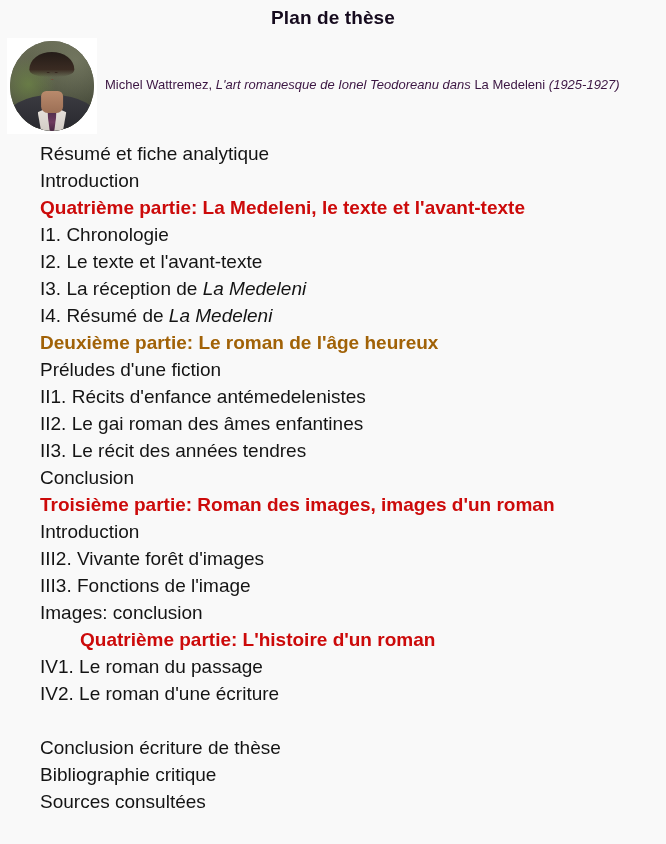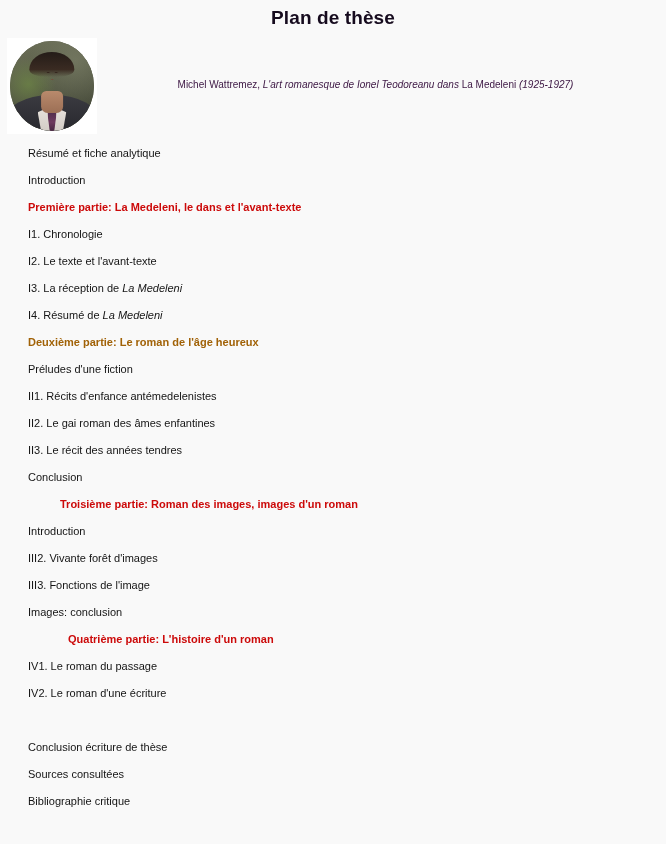--- a/index.html
+++ b/index.html
@@ -159,40 +159,39 @@
     width: 9%;
     height: 2.4%;
     background: #79493a;
     border-radius: 40%;
   }
 
   
   .citation {
     margin: 0;
     padding: 0 20px 0 105px;
-    text-align: center;
-    font-size: 10px;
+    font-size: 13px;
     line-height: 21px;
     color: #3b1542;
     padding-top: 36px;
   }
   .citation .it { font-style: italic; }
 
   
   .outline {
     list-style: none;
     margin: 0;
     padding: 0;
     position: relative;
     top: 2px;
   }
   .outline li {
-    font-size: 11px;
+    font-size: 19px;
     line-height: 27px;
-    padding-left: 28px;
+    padding-left: 40px;
     color: #141414;
     white-space: nowrap;
   }
   .outline li.part {
     color: #cc0a0a;
     font-weight: bold;
   }
   .outline li.spacer {
     height: 27px;
     line-height: 27px;
@@ -231,38 +230,38 @@
       <span class="it">L'art romanesque de Ionel Teodoreanu dans</span>
       <span>La Medeleni</span>
       <span class="it">(1925-1927)</span>
     </p>
 
   </div>
 
   <ul class="outline">
       <li><span>Résumé et fiche analytique</span></li>
       <li><span>Introduction</span></li>
-      <li class="part" style="color: rgb(204, 10, 10);"><span>Première partie: La Medeleni, le dans et l'avant-texte</span></li>
+      <li class="part" style="color: rgb(204, 10, 10);"><span>Quatrième partie: La Medeleni, le texte et l'avant-texte</span></li>
       <li><span>I1. Chronologie</span></li>
       <li><span>I2. Le texte et l'avant-texte</span></li>
       <li><span>I3. La réception de </span><span class="it">La Medeleni</span></li>
       <li><span>I4. Résumé de </span><span class="it">La Medeleni</span></li>
       <li class="part" style="color: #a16207;"><span>Deuxième partie: Le roman de l'âge heureux</span></li>
       <li><span>Préludes d'une fiction</span></li>
       <li><span>II1. Récits d'enfance antémedelenistes</span></li>
       <li><span>II2. Le gai roman des âmes enfantines</span></li>
       <li><span>II3. Le récit des années tendres</span></li>
       <li><span>Conclusion</span></li>
-      <li class="part" style="color: rgb(204, 10, 10); margin-left: 32px;"><span>Troisième partie: Roman des images, images d'un roman</span></li>
+      <li class="part" style="color: rgb(204, 10, 10);"><span>Troisième partie: Roman des images, images d'un roman</span></li>
       <li><span>Introduction</span></li>
       <li><span>III2. Vivante forêt d'images</span></li>
       <li><span>III3. Fonctions de l'image</span></li>
       <li><span>Images: conclusion</span></li>
       <li class="part" style="color: rgb(204, 10, 10); margin-left: 40px;"><span>Quatrième partie: L'histoire d'un roman</span></li>
       <li><span>IV1. Le roman du passage</span></li>
       <li><span>IV2. Le roman d'une écriture</span></li>
       <li class="spacer">&nbsp;</li>
       <li><span>Conclusion écriture de thèse</span></li>
+      <li><span>Bibliographie critique</span></li>
       <li><span>Sources consultées</span></li>
-      <li><span>Bibliographie critique</span></li>
     </ul>
 
 </div>
 
 </body></html>

